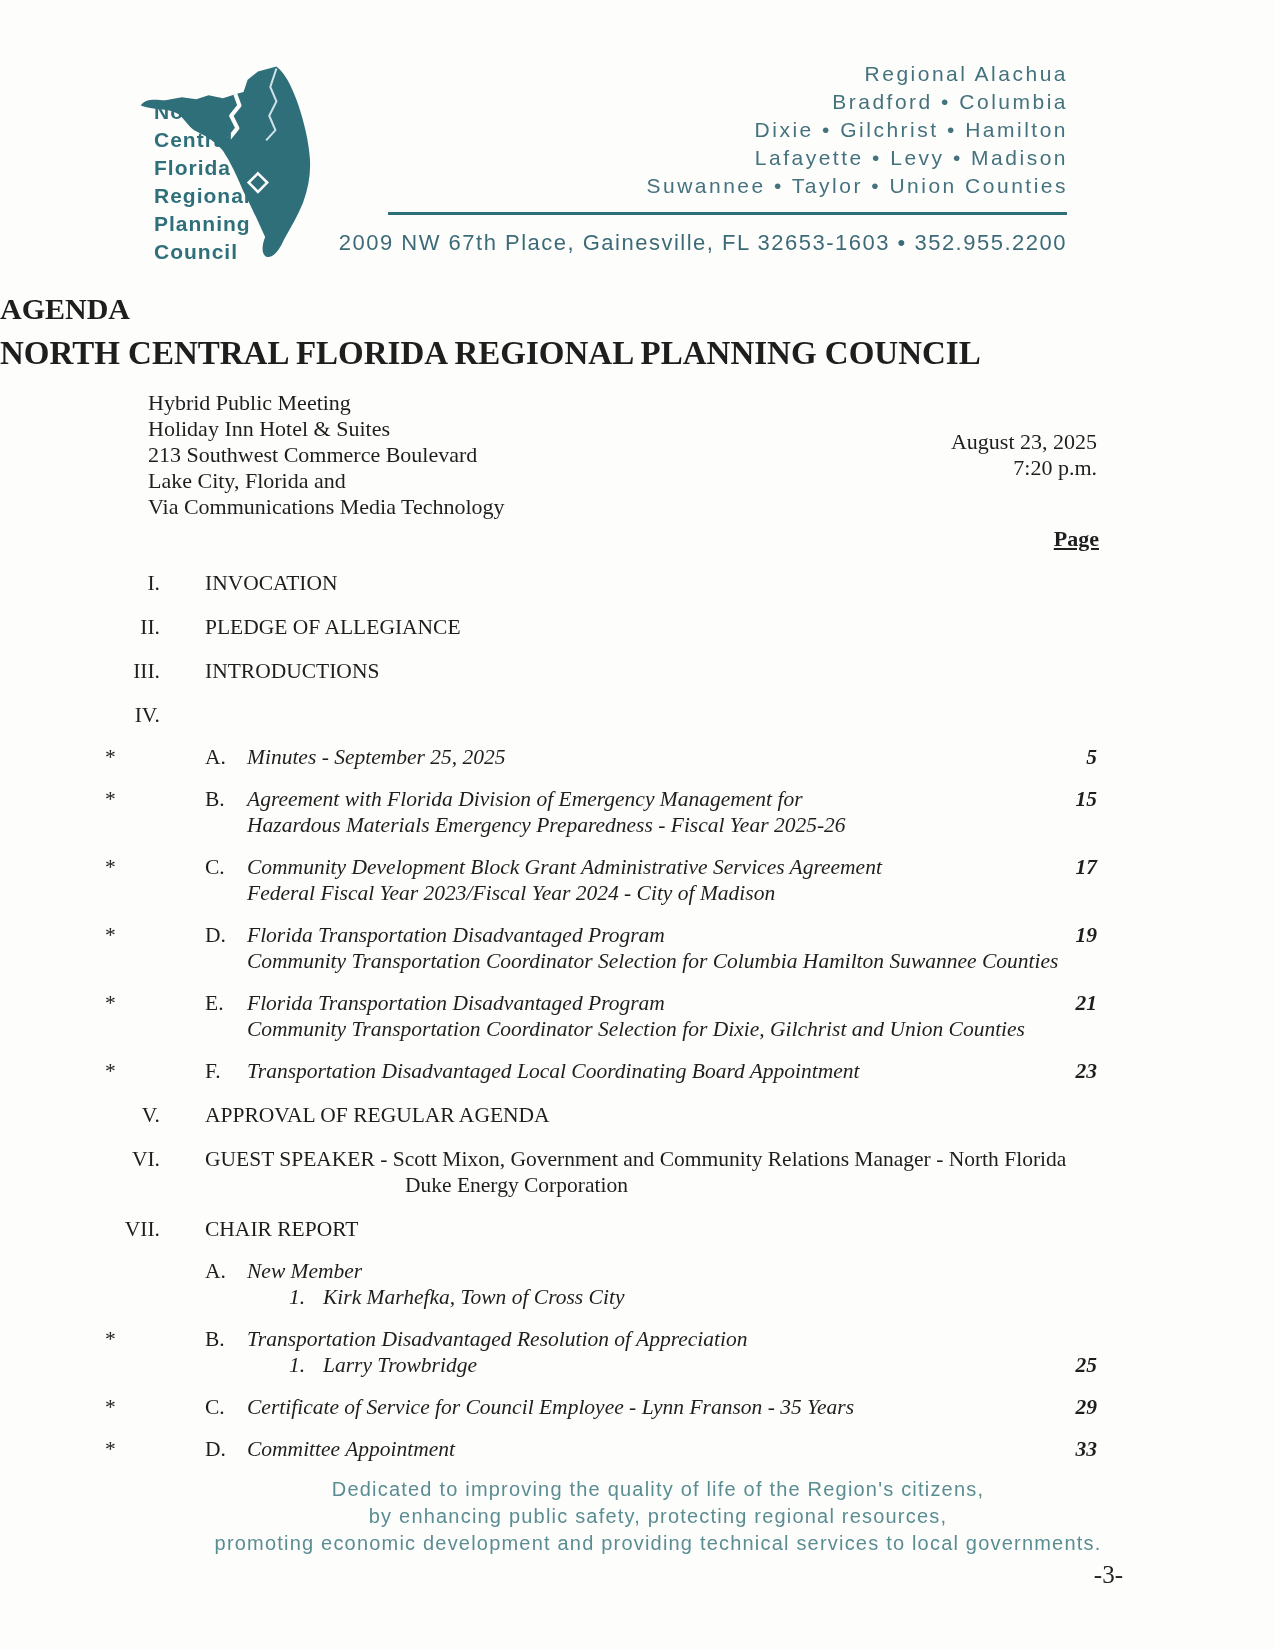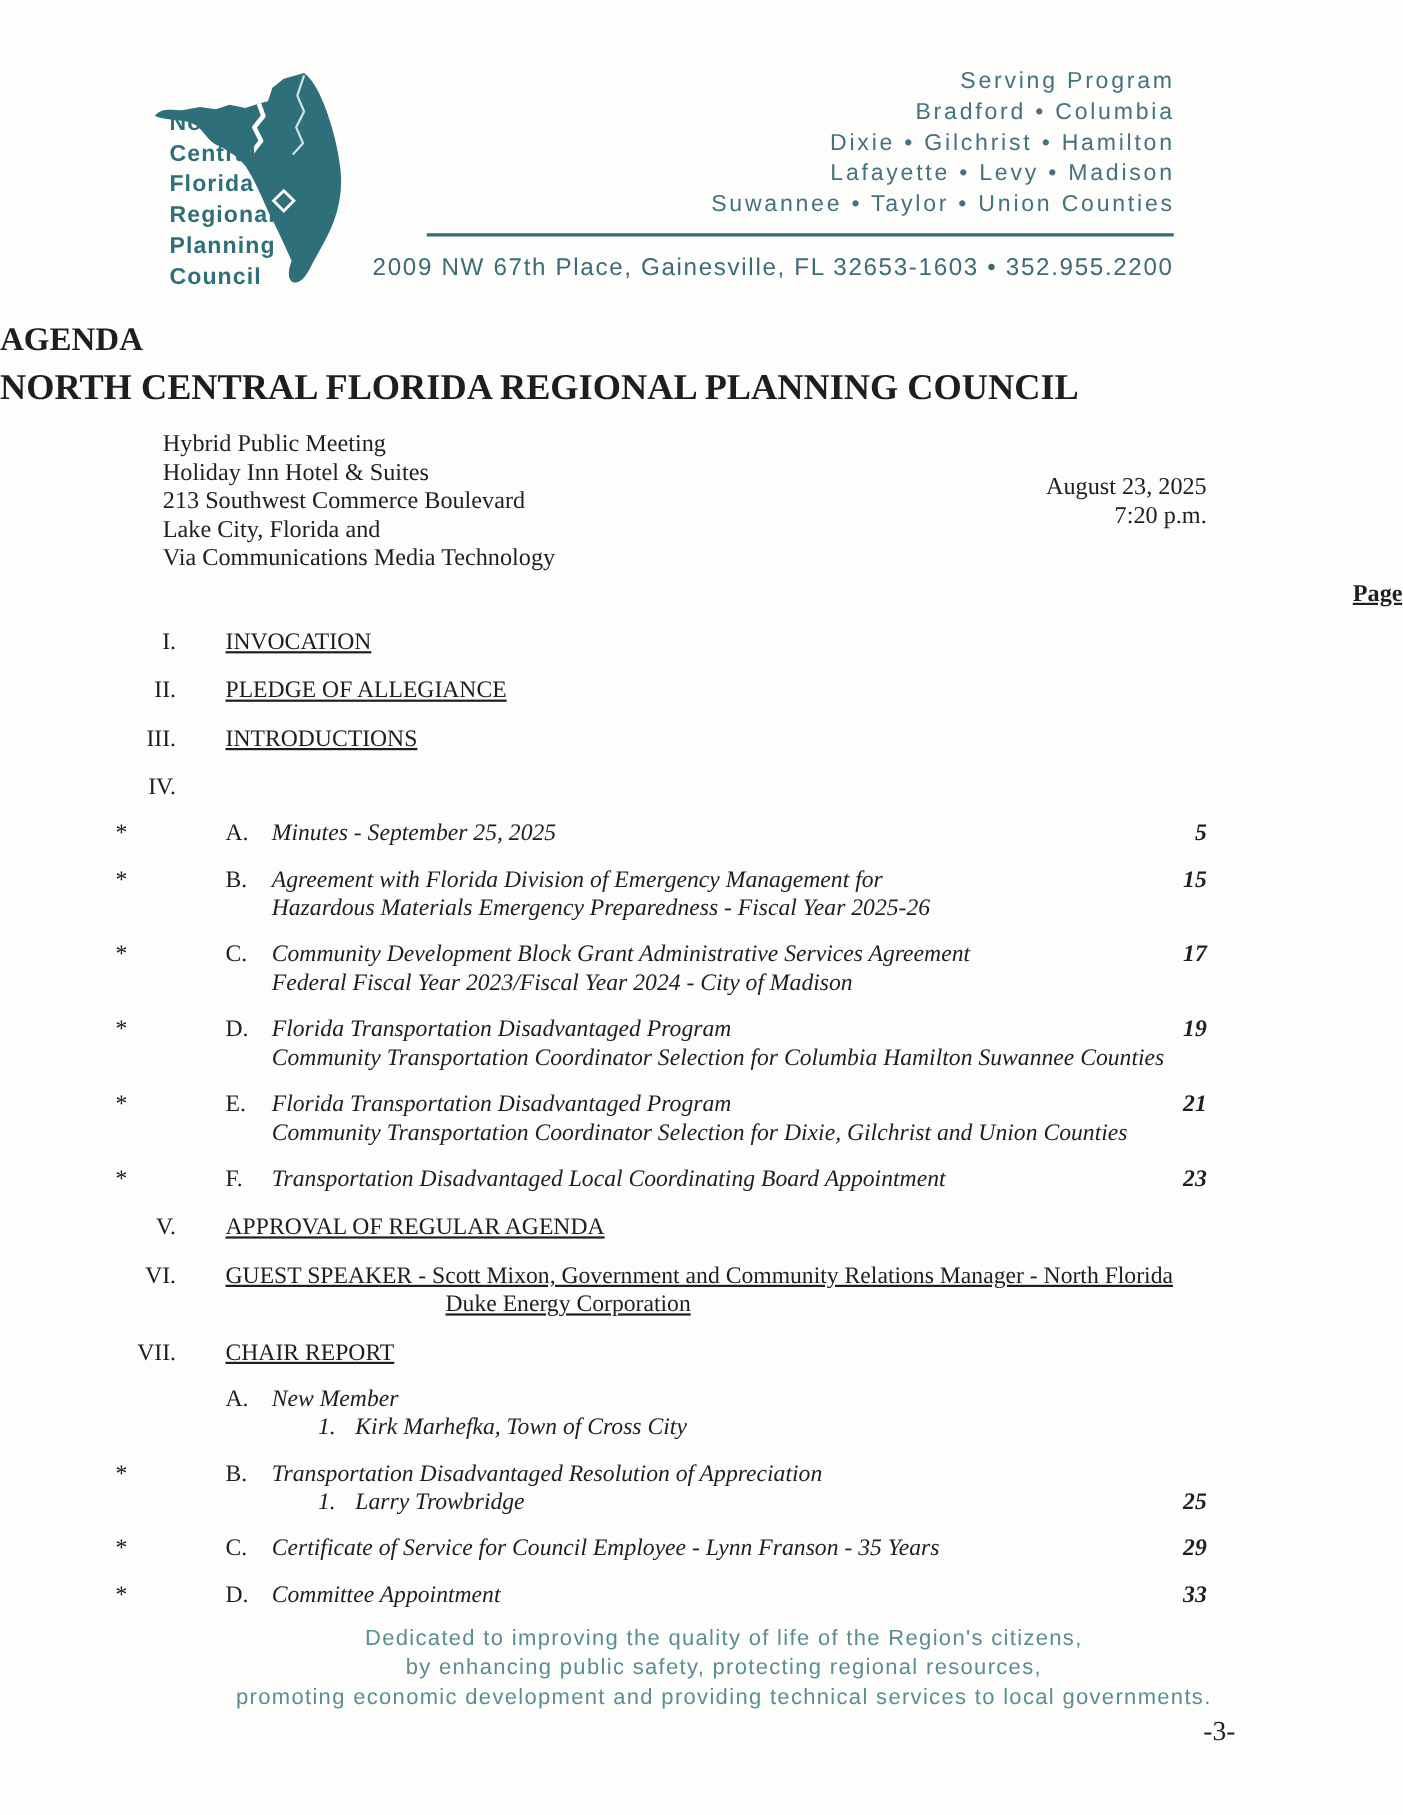--- a/index.html
+++ b/index.html
@@ -42,29 +42,29 @@
   .council-title { font-weight: bold; font-size: 33px; margin-top: 9px; }
 
   
   .meeting {
     display: flex; justify-content: space-between;
     padding: 18px 178px 0 148px;
     font-size: 22px; line-height: 26px; align-items: center;
   }
   .meeting-right { text-align: right; }
 
-  .page-label { text-align: right; font-weight: bold; font-size: 22px; margin-top: 6px; }
+  .page-label { text-align: right; padding-right: 176px; font-weight: bold; font-size: 22px; margin-top: 6px; }
   .page-label span { text-decoration: underline; }
 
   
   .list { padding: 0 178px 0 105px; font-size: 21.5px; }
   .roman-row { display: flex; margin-top: 18px; line-height: 26px; }
   .roman-num { width: 55px; text-align: right; flex: none; }
   .roman-title { margin-left: 45px; flex: 1; }
-  .roman-title > div { white-space: nowrap; text-decoration: underline; }
+  .roman-title > div { white-space: nowrap; }
   .title-line2 { margin-left: 200px; }
 
   .sub-row { display: flex; margin-top: 16px; line-height: 26px; }
   .star-cell { width: 100px; flex: none; }
   .letter-cell { width: 42px; flex: none; }
   .text-cell { flex: 1; }
   .tline { display: flex; font-style: italic; }
   .ttext { flex: 1; white-space: nowrap; }
   .tpage { width: 50px; flex: none; text-align: right; font-weight: bold; }
   .num-n { width: 34px; flex: none; }
@@ -106,21 +106,21 @@
       <div class="logo-text">
         <div>North</div>
         <div>Central</div>
         <div>Florida</div>
         <div>Regional</div>
         <div>Planning</div>
         <div>Council</div>
       </div>
     </div>
     <div class="serving">
-      <div>Serving Program</div>
+      <div>Regional Alachua</div>
       <div>Bradford • Columbia</div>
       <div>Dixie • Gilchrist • Hamilton</div>
       <div>Lafayette • Levy • Madison</div>
       <div>Suwannee • Taylor • Union Counties</div>
     </div>
     <div class="divider"></div>
     <div class="address">2009 NW 67th Place, Gainesville, FL 32653-1603 • 352.955.2200</div>
   </div>
 
   <div class="agenda-title">AGENDA</div>

